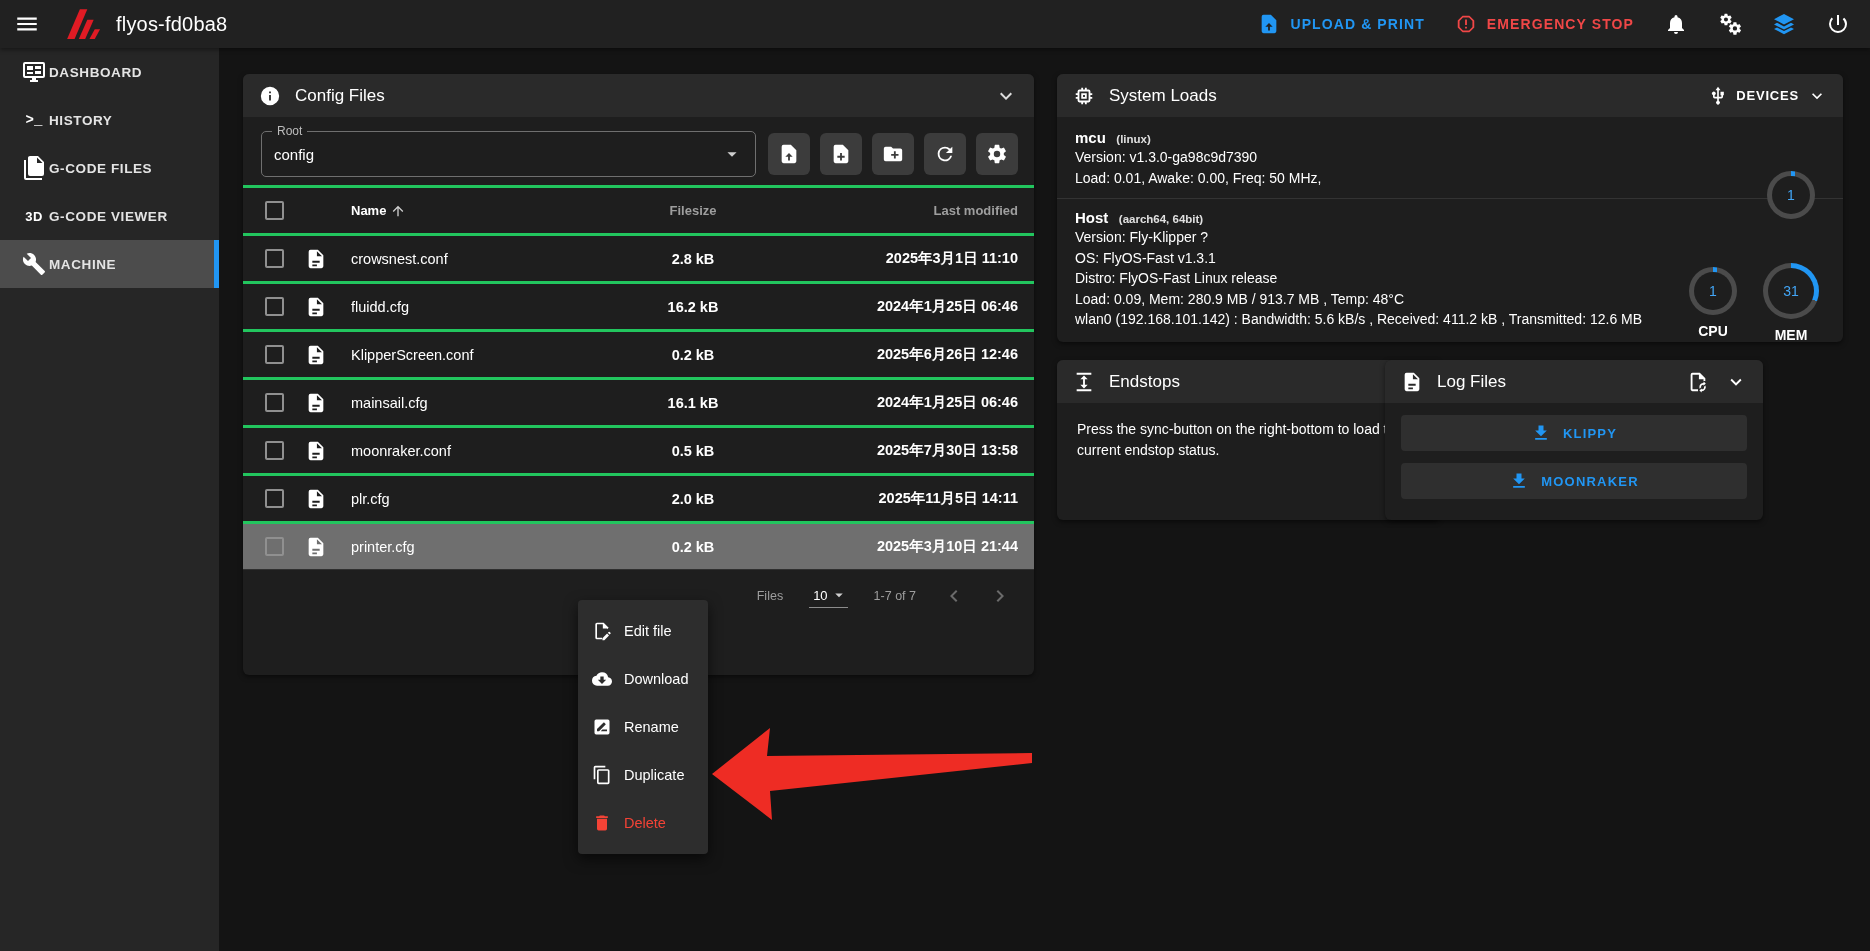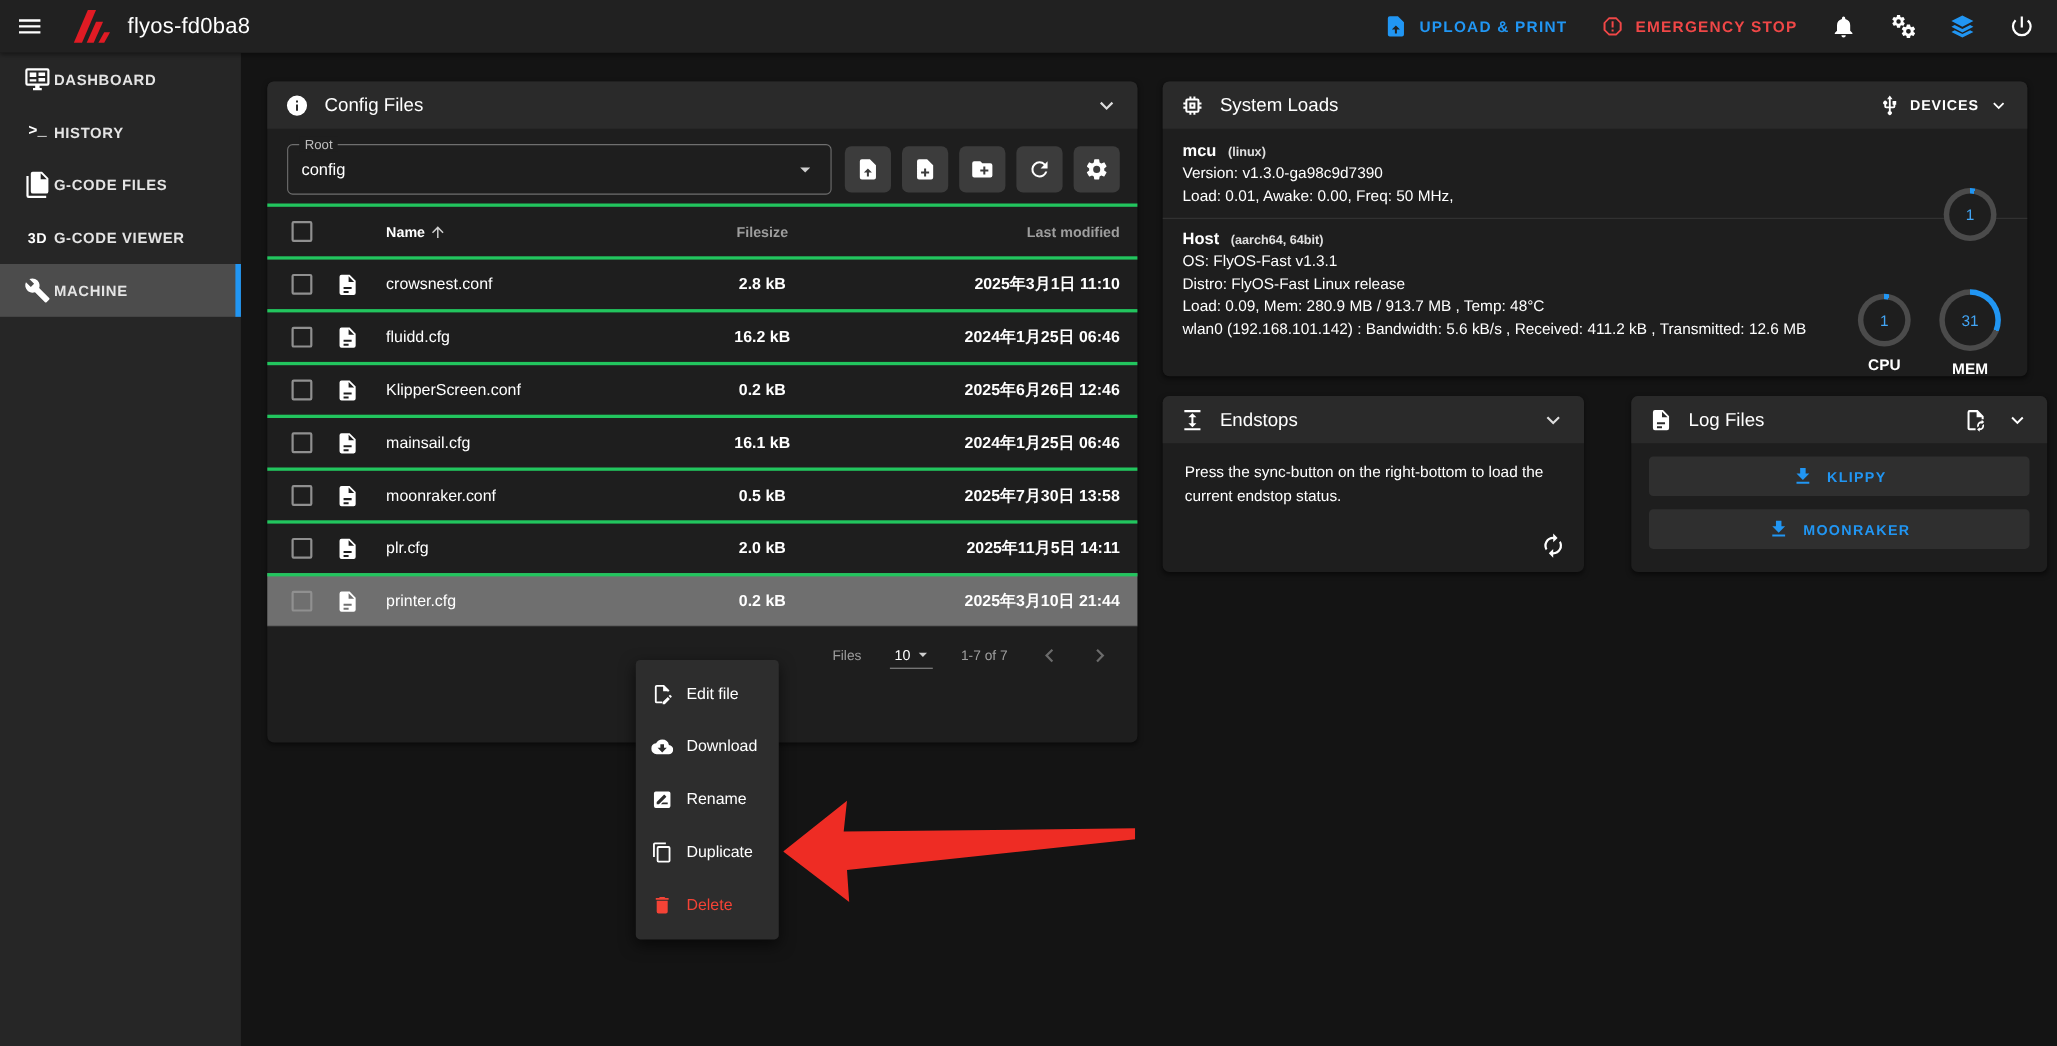--- a/index.html
+++ b/index.html
@@ -105,21 +105,21 @@
   .g-mem-wrap { position:absolute; right:24px; top:146px; width:56px; text-align:center; }
   .g-mem { width:56px; height:56px; }
 
   
   #endstops-panel { left:1057px; top:360px; width:383px; height:160px; }
   .es-body { position:relative; padding:16px 20px; height:117px; }
   .es-text { font-size:14px; line-height:21px; color:#fff; max-width:330px; }
   .es-sync { position:absolute; right:16px; bottom:12px; width:24px; height:24px; color:#fff; cursor:pointer; }
 
   
-  #logfiles-panel { left:1483px; top:360px; width:378px; height:160px; }
+  #logfiles-panel { left:1385px; top:360px; width:378px; height:160px; }
   .lf-header-icons { margin-left:auto; display:flex; align-items:center; gap:16px; }
   .lf-header-icons .icon { width:22px; height:22px; cursor:pointer; }
   .lf-filesync { color:#2196f3; }
   .lf-chev { color:#ddd; }
   .lf-body { padding:12px 16px; display:flex; flex-direction:column; gap:12px; }
   .lf-btn { height:36px; background:#2f2f2f; border:none; border-radius:4px; color:#2196f3; display:flex; align-items:center; justify-content:center; gap:12px; font-size:13px; font-weight:bold; letter-spacing:1.2px; cursor:pointer; font-family:"Liberation Sans", sans-serif; }
   .lf-btn .icon { width:20px; height:20px; }
 </style>
 </head>
 <body>
@@ -550,20 +550,21 @@
         <div>
             <div class="sl-line">Version: v1.3.0-ga98c9d7390</div>
             <div class="sl-line">Load: 0.01, Awake: 0.00, Freq: 50 MHz,</div>
           </div>
       </div>
       <hr class="sl-divider">
       <div>
         <span class="sl-name">Host</span>
         <span class="sl-meta">(aarch64, 64bit)</span>
         <div>
+            <div class="sl-line">Version: Fly-Klipper ?</div>
             <div class="sl-line">OS: FlyOS-Fast v1.3.1</div>
             <div class="sl-line">Distro: FlyOS-Fast Linux release</div>
             <div class="sl-line">Load: 0.09, Mem: 280.9 MB / 913.7 MB , Temp: 48°C</div>
             <div class="sl-line">wlan0 (192.168.101.142) : Bandwidth: 5.6 kB/s , Received: 411.2 kB , Transmitted: 12.6 MB</div>
           </div>
       </div>
 
       <div class="gauge g-mcu" style="--pct: 3;">
         <div class="gauge-inner"></div>
           <span class="gauge-val">1</span>

